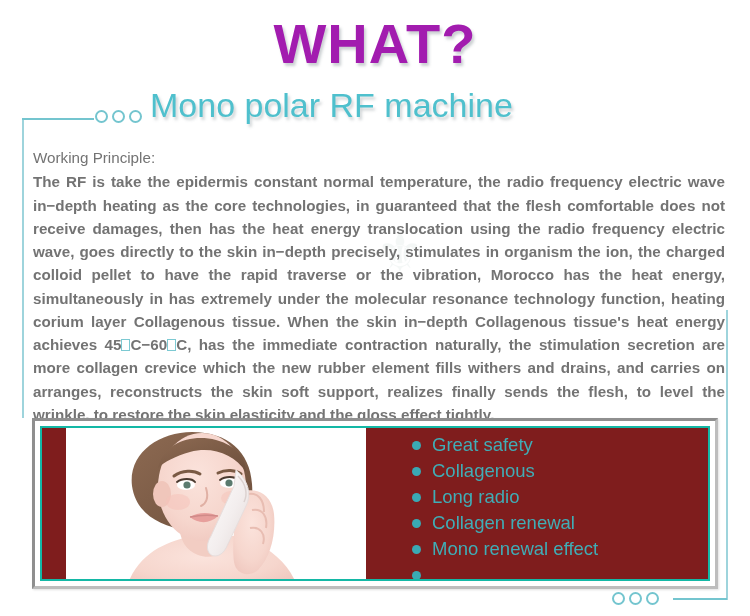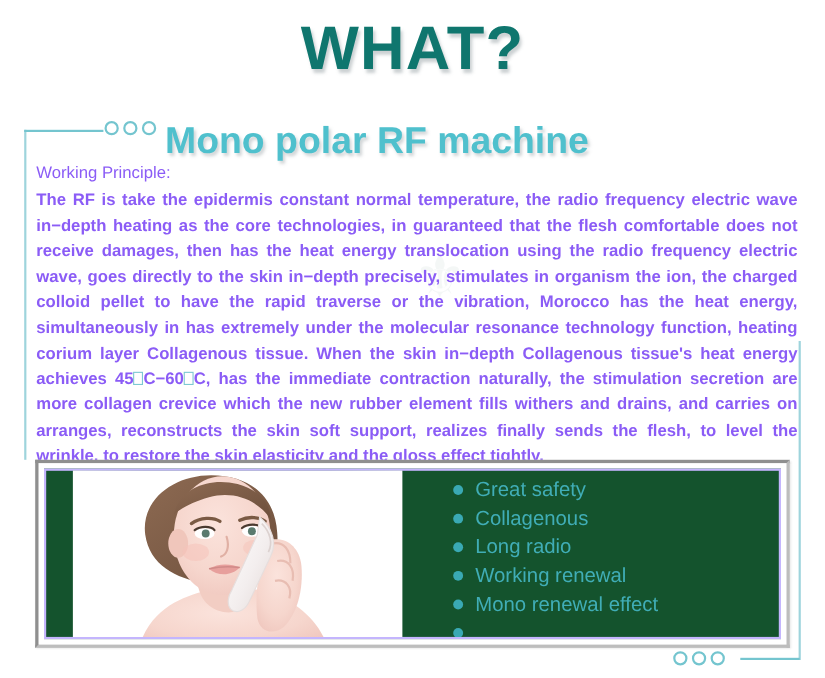--- a/index.html
+++ b/index.html
@@ -52,21 +52,21 @@
   
   .main-title {
     position: absolute;
     left: 0;
     top: 16px;
     width: 750px;
     text-align: center;
     font-size: 56px;
     font-weight: bold;
     letter-spacing: 1px;
-    color: #0f766e;
+    color: #a21caf;
     text-shadow: 2px 3px 3px rgba(140,150,155,0.45);
     line-height: 1;
   }
 
   
   .rule-left {
     position: absolute;
     left: 22px;
     top: 118px;
     width: 72px;
@@ -118,36 +118,36 @@
     top: 310px;
     width: 0;
     height: 290px;
     border-left: 2px solid #9ed4dc;
   }
 
   
   .subtitle {
     position: absolute;
     left: 150px;
-    top: 109px;
+    top: 86px;
     font-size: 34px;
-    font-weight: bold;
+    font-weight: normal;
     color: #4fc0cd;
     text-shadow: 2px 3px 3px rgba(150,160,165,0.45);
     white-space: nowrap;
     line-height: 1.15;
   }
 
   
   .body-block {
     position: absolute;
     left: 33px;
     top: 146px;
     width: 692px;
-    color: #8b5cf6;
+    color: #737373;
     font-size: 15.2px;
     line-height: 1.53;
   }
   .body-label {
     margin: 0 0 1px 0;
   }
   .body-para {
     margin: 0;
     text-align: justify;
     text-justify: inter-word;
@@ -178,22 +178,22 @@
     border-bottom-color: #bdbdbd;
     box-sizing: border-box;
     box-shadow: 1px 1px 2px rgba(0,0,0,0.12);
   }
   .panel-inner {
     position: absolute;
     left: 5px;
     top: 5px;
     right: 5px;
     bottom: 5px;
-    border: 2px solid #c4b5fd;
-    background: #14532d;
+    border: 2px solid #14b8a6;
+    background: #7f1d1d;
     box-sizing: border-box;
     overflow: hidden;
   }
 
   
   .photo {
     position: absolute;
     left: 24px;
     top: -4px;
     width: 300px;
@@ -334,21 +334,21 @@
         <div class="feature-row">
           <span class="feature-dot"></span>
           <span class="feature-label">Collagenous</span>
         </div>
         <div class="feature-row">
           <span class="feature-dot"></span>
           <span class="feature-label">Long radio</span>
         </div>
         <div class="feature-row">
           <span class="feature-dot"></span>
-          <span class="feature-label">Working renewal</span>
+          <span class="feature-label">Collagen renewal</span>
         </div>
         <div class="feature-row">
           <span class="feature-dot"></span>
           <span class="feature-label">Mono renewal effect</span>
         </div>
         <div class="feature-row">
           <span class="feature-dot"></span>
         </div>
       </div>
 

